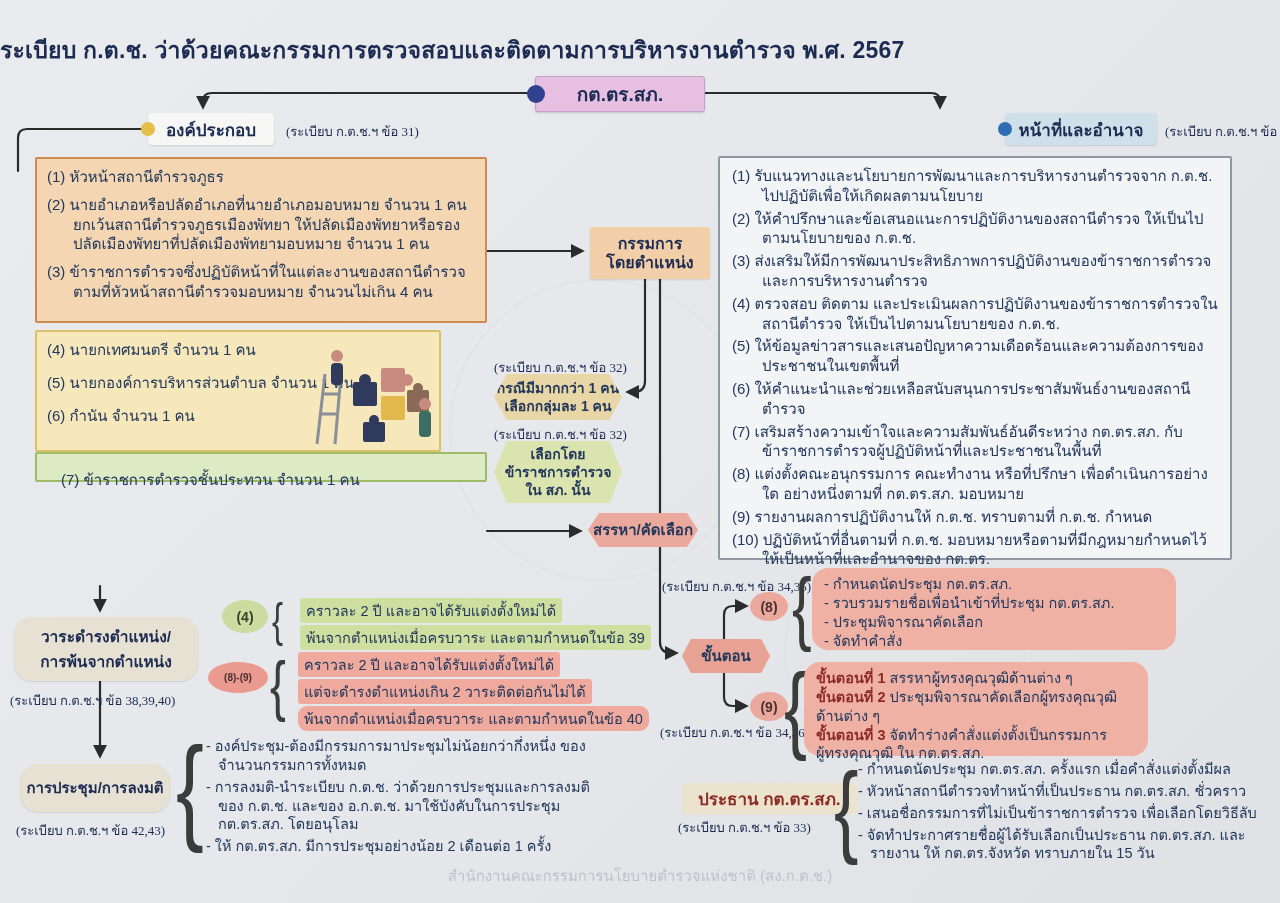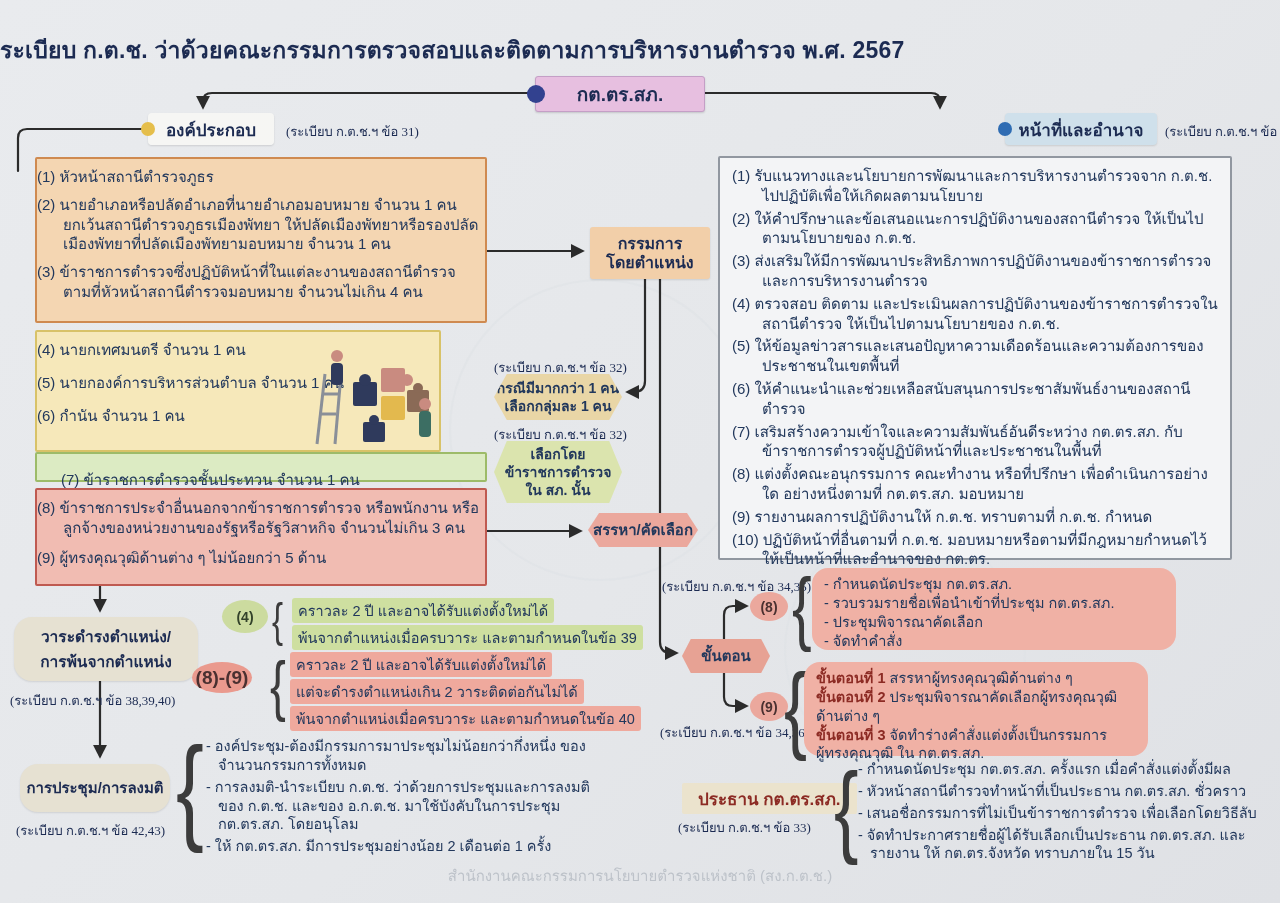--- a/index.html
+++ b/index.html
@@ -9,28 +9,28 @@
   .abs{position:absolute;}
   .title{left:0;right:0;top:32px;text-align:left;font-size:23px;font-weight:700;color:#1c2b52;letter-spacing:.2px;}
   .centernode{left:535px;top:76px;width:168px;height:34px;background:#e7bfe0;border:1px solid #c49fc6;
       border-radius:3px;display:flex;align-items:center;justify-content:center;font-size:19px;font-weight:700;color:#1c2b52;
       box-shadow:0 1px 2px rgba(0,0,0,.15);}
   .nodedot{position:absolute;left:-9px;top:8px;width:18px;height:18px;border-radius:50%;background:#32418f;}
   .pill{border-radius:4px;display:flex;align-items:center;justify-content:center;font-weight:700;color:#1c2b52;
       background:rgba(248,248,244,.85);box-shadow:0 1px 2px rgba(0,0,0,.12);}
   .pilldot{position:absolute;left:-7px;top:9px;width:14px;height:14px;border-radius:50%;}
   .ref{font-size:13px;color:#1c2b52;white-space:nowrap;font-family:Liberation Serif, serif;}
-  .listbox{border-radius:2px;padding:8px 0;font-size:15px;line-height:1.32;color:#22385c;box-sizing:border-box;}
+  .listbox{border-radius:2px;padding:8px 10px;font-size:15px;line-height:1.32;color:#22385c;box-sizing:border-box;}
   .listbox .it{padding-left:26px;text-indent:-26px;margin-bottom:8px;}
   .listbox .it:last-child{margin-bottom:0;}
   .hex{display:flex;flex-direction:column;align-items:center;justify-content:center;text-align:center;
       font-weight:700;color:#22385c;clip-path:polygon(10% 0,90% 0,100% 50%,90% 100%,10% 100%,0 50%);}
   .oval{border-radius:50%;display:flex;align-items:center;justify-content:center;font-size:14px;color:#4a3030;font-weight:600;}
   .brace{color:#3c3c3c;font-weight:400;transform:scaleX(.72);transform-origin:left center;}
-  .hl span{display:inline-block;padding:1px 6px;border-radius:3px;margin-bottom:2px;font-size:14.5px;color:#22385c;}
+  .hl span{display:inline-block;padding:1px 6px;border-radius:3px;margin-bottom:2px;font-size:14.5px;color:#22385c;margin-left:8px;}
   .bulbox{background:#f0b1a5;border-radius:16px;padding:7px 12px;font-size:14.5px;line-height:1.3;color:#22385c;box-sizing:border-box;}
   .plain{font-size:14.5px;line-height:1.3;color:#22385c;}
   .plain .it{padding-left:12px;text-indent:-12px;margin-bottom:3px;}
   .bigbox{background:#f3f4f6;border:2px solid #9197a0;padding:8px 12px;font-size:15px;line-height:1.32;
       color:#22385c;box-sizing:border-box;border-radius:2px;}
   .bigbox .it{padding-left:30px;text-indent:-30px;margin-bottom:3px;}
   .roundpill{background:#e6e1d2;border-radius:18px;display:flex;flex-direction:column;align-items:center;
       justify-content:center;font-weight:700;font-size:15.5px;color:#1c2b52;text-align:center;box-shadow:0 1px 2px rgba(0,0,0,.1);}
   .chairlbl{background:#ebe3cd;border-radius:2px;padding:2px 16px;font-size:17px;font-weight:700;color:#8c2b24;display:inline-block;margin-left:6px;}
   .steplabel{font-weight:700;color:#8c2b24;}
@@ -115,24 +115,20 @@
         <circle cx="67" cy="86" r="5" fill="#2f3a5c"></circle>
       <circle cx="118" cy="70" r="6" fill="#c98b80"></circle>
         <rect x="112" y="77" width="12" height="26" rx="4" fill="#3c6e63"></rect>
     </svg>
   </div>
 
   <div class="abs listbox z2" style="left:35px;top:452px;width:452px;height:30px;background:#dcebc3;border:2px solid #9dbb69;padding:2px 10px;">
     <div class="it" style="margin:14px;">(7) ข้าราชการตำรวจชั้นประทวน จำนวน 1 คน</div>
   </div>
 
-  <div class="abs listbox z2" style="left:35px;top:488px;width:452px;height:98px;background:#f1bcb2;border:2px solid #bf5a51;">
-    <div class="it" style="margin-bottom:10px;">(8) ข้าราชการประจำอื่นนอกจากข้าราชการตำรวจ หรือพนักงาน หรือลูกจ้างของหน่วยงานของรัฐหรือรัฐวิสาหกิจ จำนวนไม่เกิน 3 คน</div>
-    <div class="it">(9) ผู้ทรงคุณวุฒิด้านต่าง ๆ ไม่น้อยกว่า 5 ด้าน</div>
-  </div>
 
   <div class="abs z2" style="left:590px;top:227px;width:120px;height:52px;background:#f2cfa9;border-radius:3px;display:flex;flex-direction:column;align-items:center;justify-content:center;font-weight:700;font-size:16px;color:#1c2b52;line-height:1.2;box-shadow:0 1px 2px rgba(0,0,0,.12);">
     <span>กรรมการ</span>
     <span>โดยตำแหน่ง</span>
   </div>
 
   <div class="abs ref z2" style="left:494px;top:357px;">(ระเบียบ ก.ต.ช.ฯ ข้อ 32)</div>
   <div class="abs hex z2" style="left:494px;top:374px;width:128px;height:46px;background:#e9d6a6;font-size:14px;line-height:1.3;">
     <span>กรณีมีมากกว่า 1 คน</span>
     <span>เลือกกลุ่มละ 1 คน</span>
@@ -187,26 +183,26 @@
   </div>
   <div class="abs ref z2" style="left:10px;top:690px;">(ระเบียบ ก.ต.ช.ฯ ข้อ 38,39,40)</div>
 
   <div class="abs oval z2" style="left:222px;top:600px;width:46px;height:33px;background:#ccdb9f;color:#33422a;">(4)</div>
   <div class="abs brace z2" style="left:272px;top:597px;font-size:46px;line-height:46px;">{</div>
   <div class="abs hl z2" style="left:292px;top:598px;width:380px;">
     <span style="background:#cedfa0;">คราวละ 2 ปี และอาจได้รับแต่งตั้งใหม่ได้</span><br>
     <span style="background:#cedfa0;">พ้นจากตำแหน่งเมื่อครบวาระ และตามกำหนดในข้อ 39</span>
   </div>
 
-  <div class="abs oval z2" style="left:192px;top:662px;width:60px;height:31px;background:#ea9a8e;font-size:19px;">(8)-(9)</div>
+  <div class="abs oval z2" style="left:208px;top:662px;width:60px;height:31px;background:#ea9a8e;font-size:10px;">(8)-(9)</div>
   <div class="abs brace z2" style="left:270px;top:652px;font-size:66px;line-height:66px;">{</div>
   <div class="abs hl z2" style="left:290px;top:652px;width:390px;">
     <span style="background:#efa99d;">คราวละ 2 ปี และอาจได้รับแต่งตั้งใหม่ได้</span><br>
     <span style="background:#efa99d;">แต่จะดำรงตำแหน่งเกิน 2 วาระติดต่อกันไม่ได้</span><br>
-    <span style="background:#efa99d;">พ้นจากตำแหน่งเมื่อครบวาระ และตามกำหนดในข้อ 40</span>
+    <span style="background:#efa99d;border-radius:9px;">พ้นจากตำแหน่งเมื่อครบวาระ และตามกำหนดในข้อ 40</span>
   </div>
 
   <div class="abs roundpill z2" style="left:20px;top:764px;width:150px;height:48px;font-size:15px;">การประชุม/การลงมติ</div>
   <div class="abs ref z2" style="left:16px;top:820px;">(ระเบียบ ก.ต.ช.ฯ ข้อ 42,43)</div>
   <div class="abs brace z2" style="left:176px;top:731px;font-size:116px;line-height:116px;">{</div>
   <div class="abs plain z2" style="left:206px;top:737px;width:392px;">
     <div class="it">- องค์ประชุม-ต้องมีกรรมการมาประชุมไม่น้อยกว่ากึ่งหนึ่ง ของจำนวนกรรมการทั้งหมด</div>
     <div class="it">- การลงมติ-นำระเบียบ ก.ต.ช. ว่าด้วยการประชุมและการลงมติ ของ ก.ต.ช. และของ อ.ก.ต.ช. มาใช้บังคับในการประชุม กต.ตร.สภ. โดยอนุโลม</div>
     <div class="it">- ให้ กต.ตร.สภ. มีการประชุมอย่างน้อย 2 เดือนต่อ 1 ครั้ง</div>
   </div>

